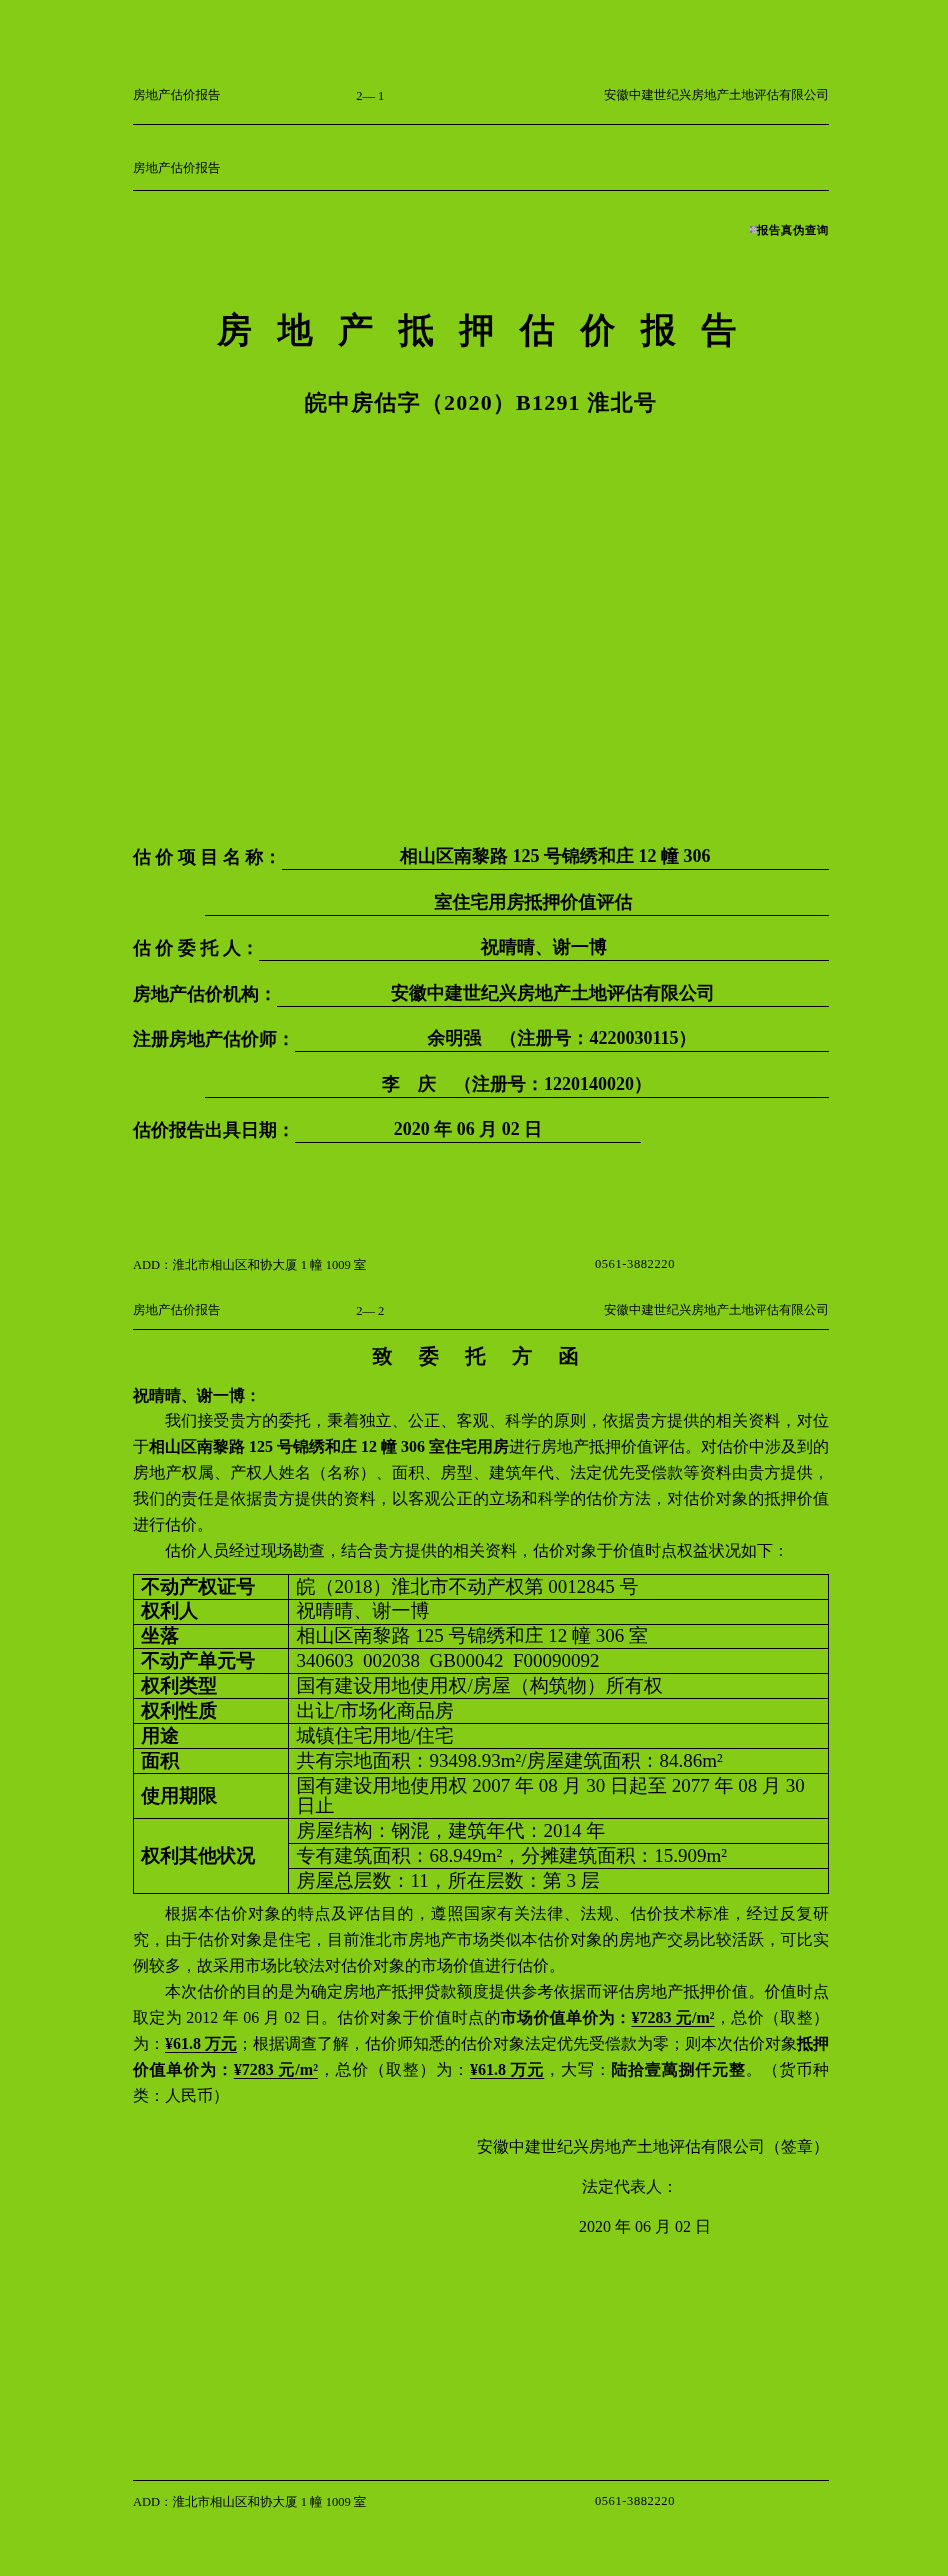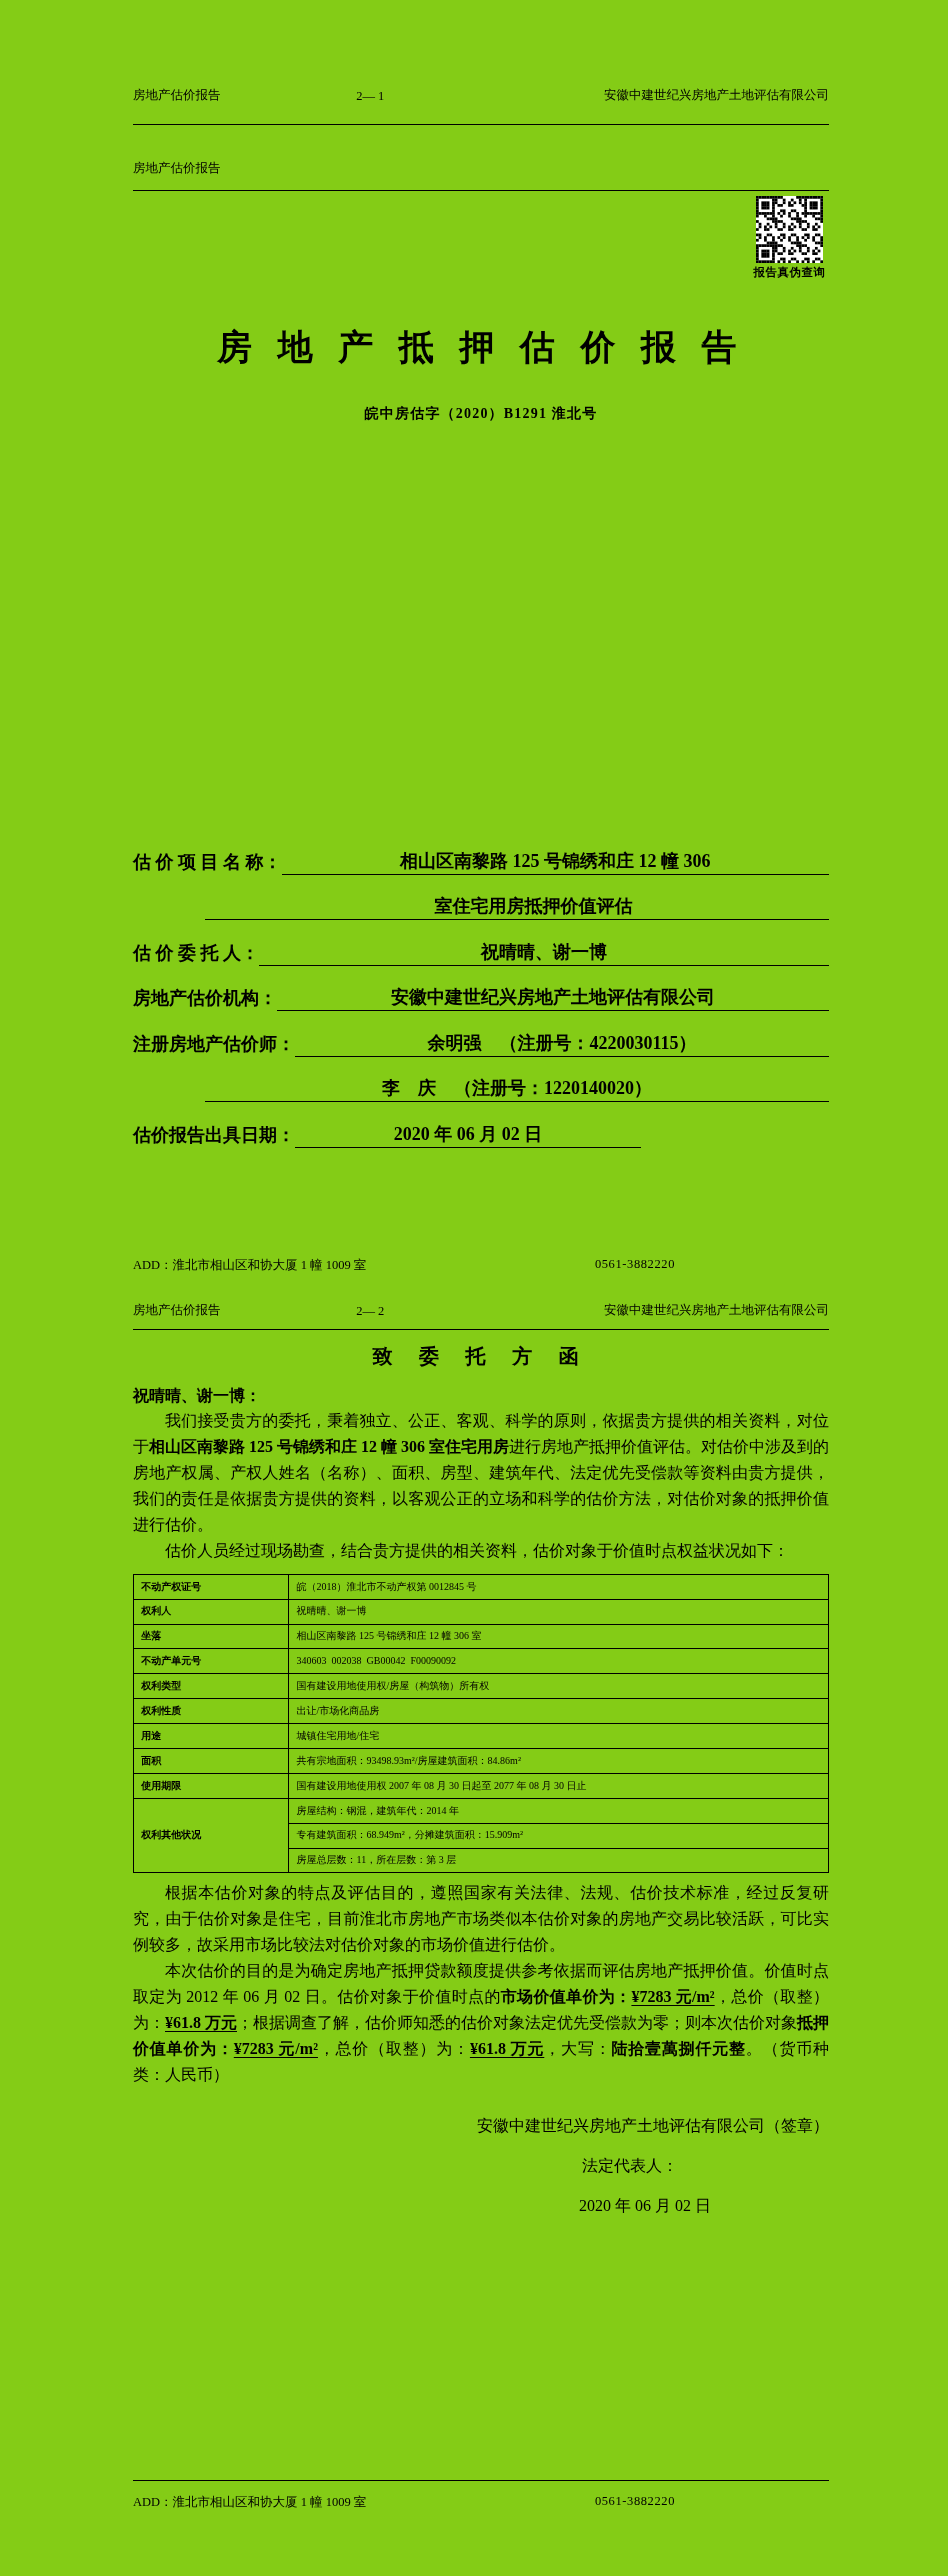--- a/index.html
+++ b/index.html
@@ -15,26 +15,26 @@
   .rh-row1 {
     display: flex; justify-content: space-between; align-items: flex-end;
     font-size: 12.5px; border-bottom: 1.2px solid #000;
   }
   .p1-rh1 { padding-top: 87px; padding-bottom: 20.3px; }
   .p2-rh1 { padding-top: 14.3px;  padding-bottom: 9.6px; }
   .pgno { position: relative; left: -42px; }
   .rh-row2 { font-size: 12.5px; padding-top: 35px; padding-bottom: 13px; border-bottom: 1.2px solid #000; }
 
   
-  .qr-block { width: 79px; margin-left: auto; margin-top: 4.8px; display: flex; flex-direction: column; align-items: center; }
+  .qr-block { width: 79px; margin-left: auto; margin-top: 4.8px; display: flex; align-items: center; }
   .qr-block svg { width: 67px; height: 67px; display: block; }
   .qr-caption { font-size: 11.4px; font-weight: bold; margin-top: 1.8px; letter-spacing: 0.6px; white-space: nowrap; }
 
   .main-title { text-align: center; font-size: 35px; line-height: 1.2; font-weight: bold; letter-spacing: 8.4px; margin-top: 47px; white-space: nowrap; }
-  .doc-no { text-align: center; font-size: 14px; font-weight: bold; margin-top: 36px; letter-spacing: 1.2px; }
+  .doc-no { text-align: center; font-size: 22px; font-weight: bold; margin-top: 36px; letter-spacing: 1.2px; }
 
   
   .cover-form { margin-top: 425px; font-size: 18px; font-weight: bold; }
   .f-row { display: flex; align-items: flex-end; line-height: 26px; margin-bottom: 18.5px; }
   .f-label { white-space: nowrap; }
   .f-value { flex: 1 1 auto; border-bottom: 1.2px solid #000; min-height: 26px; white-space: nowrap; text-align: center; }
   .center { text-align: center; }
   .ind { margin-left: 72px; }
   .short { margin-right: 188px; }
   .padl { padding-left: 33px; }
@@ -48,21 +48,21 @@
   .footer-p2 { bottom: 65px; border-top: 1.2px solid #000; padding-top: 13px; }
   .page-footer .phone { margin-right: 154px; letter-spacing: 0.6px; }
 
   
   .letter-title { text-align: center; font-size: 20px; font-weight: bold; letter-spacing: 10.8px; margin-top: 13px; }
   .salutation { font-size: 16px; font-weight: bold; margin-top: 14.3px; line-height: 24px; }
   .para { font-size: 16px; line-height: 26px; text-align: justify; text-indent: 32px; margin: 0; }
   .para b { font-weight: bold; }
   .u { text-decoration: underline; text-underline-offset: 3px; }
 
-  .rights-table { width: 100%; border-collapse: collapse; margin-top: 9.6px; font-size: 10px; }
+  .rights-table { width: 100%; border-collapse: collapse; margin-top: 9.6px; font-size: 19px; }
   .rights-table td { border: 1.2px solid #000; padding: 1.8px 7.2px; line-height: 20.3px; vertical-align: middle; }
   .t-label { width: 140px; font-weight: bold; }
   .pre { white-space: pre-wrap; }
 
   .after-table { margin-top: 7px; }
   .closing-block { margin-top: 18px; font-size: 16px; }
   .closing { line-height: 40px; }
   .c1 { padding-left: 421px; }
   .c2 { text-align: right; }
   .c3 { padding-left: 449px; }

